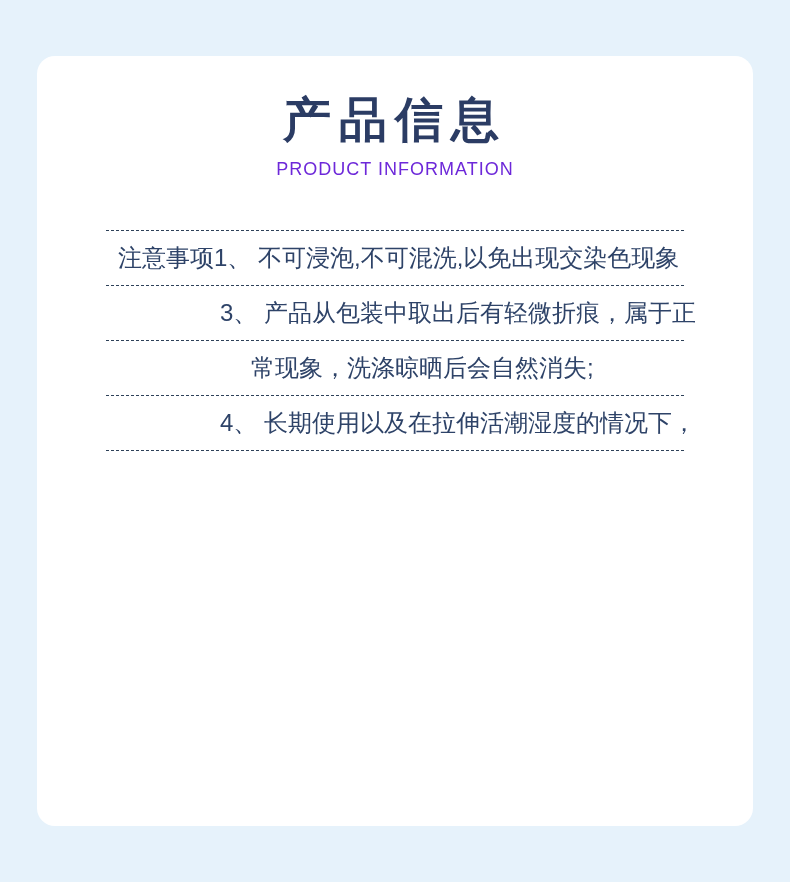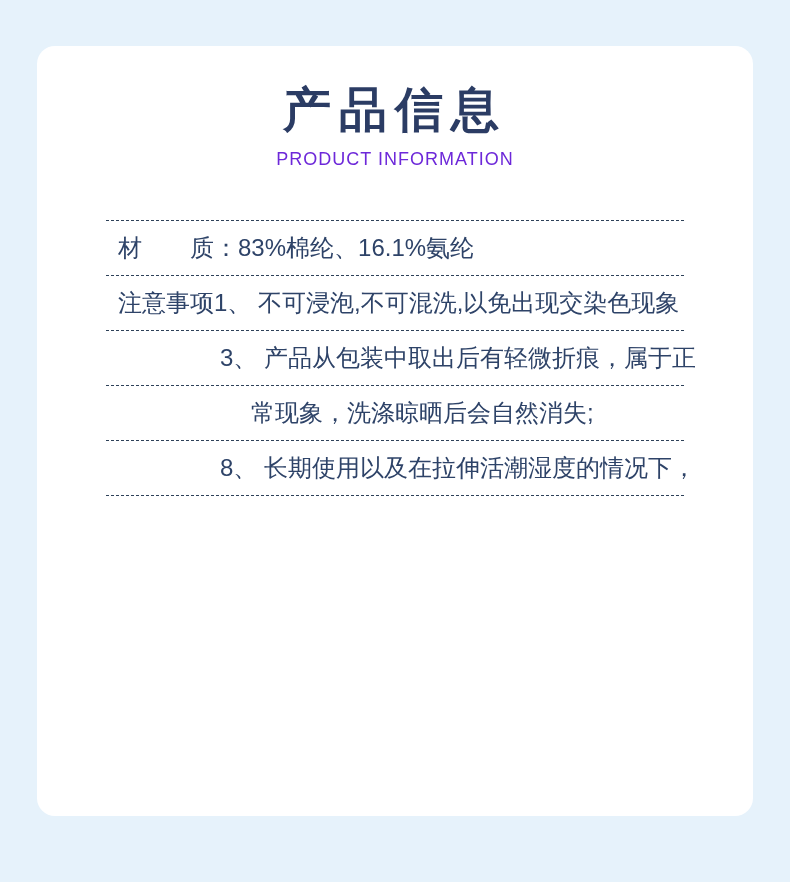--- a/index.html
+++ b/index.html
@@ -10,21 +10,21 @@
     width: 790px;
     height: 882px;
     background: #e6f2fb;
     font-family: "Liberation Sans", "DejaVu Sans", sans-serif;
     position: relative;
     overflow: hidden;
   }
   .card {
     position: absolute;
     left: 37px;
-    top: 46px;
+    top: 56px;
     width: 716px;
     height: 770px;
     background: #ffffff;
     border-radius: 18px;
     box-sizing: border-box;
     padding-top: 40px;
   }
   .title {
     margin: 0;
     text-align: center;
@@ -66,28 +66,25 @@
 </style>
 </head>
 <body>
 
 <div class="card">
   <h1 class="title">产品信息</h1>
   <div class="subtitle">PRODUCT INFORMATION</div>
 
   <div class="info-table">
     <div class="info-row">
-      <span>材　　质：83%棉纶、16.1%氨纶</span>
-    </div>
-    <div class="info-row">
       <span>注意事项1、 不可浸泡,不可混洗,以免出现交染色现象</span>
     </div>
     <div class="info-row indent-num">
       <span>3、 产品从包装中取出后有轻微折痕，属于正</span>
     </div>
     <div class="info-row indent-cont">
       <span>常现象，洗涤晾晒后会自然消失;</span>
     </div>
     <div class="info-row indent-num">
-      <span>8、 长期使用以及在拉伸活潮湿度的情况下，</span>
+      <span>4、 长期使用以及在拉伸活潮湿度的情况下，</span>
     </div>
   </div>
 </div>
 
 </body></html>

